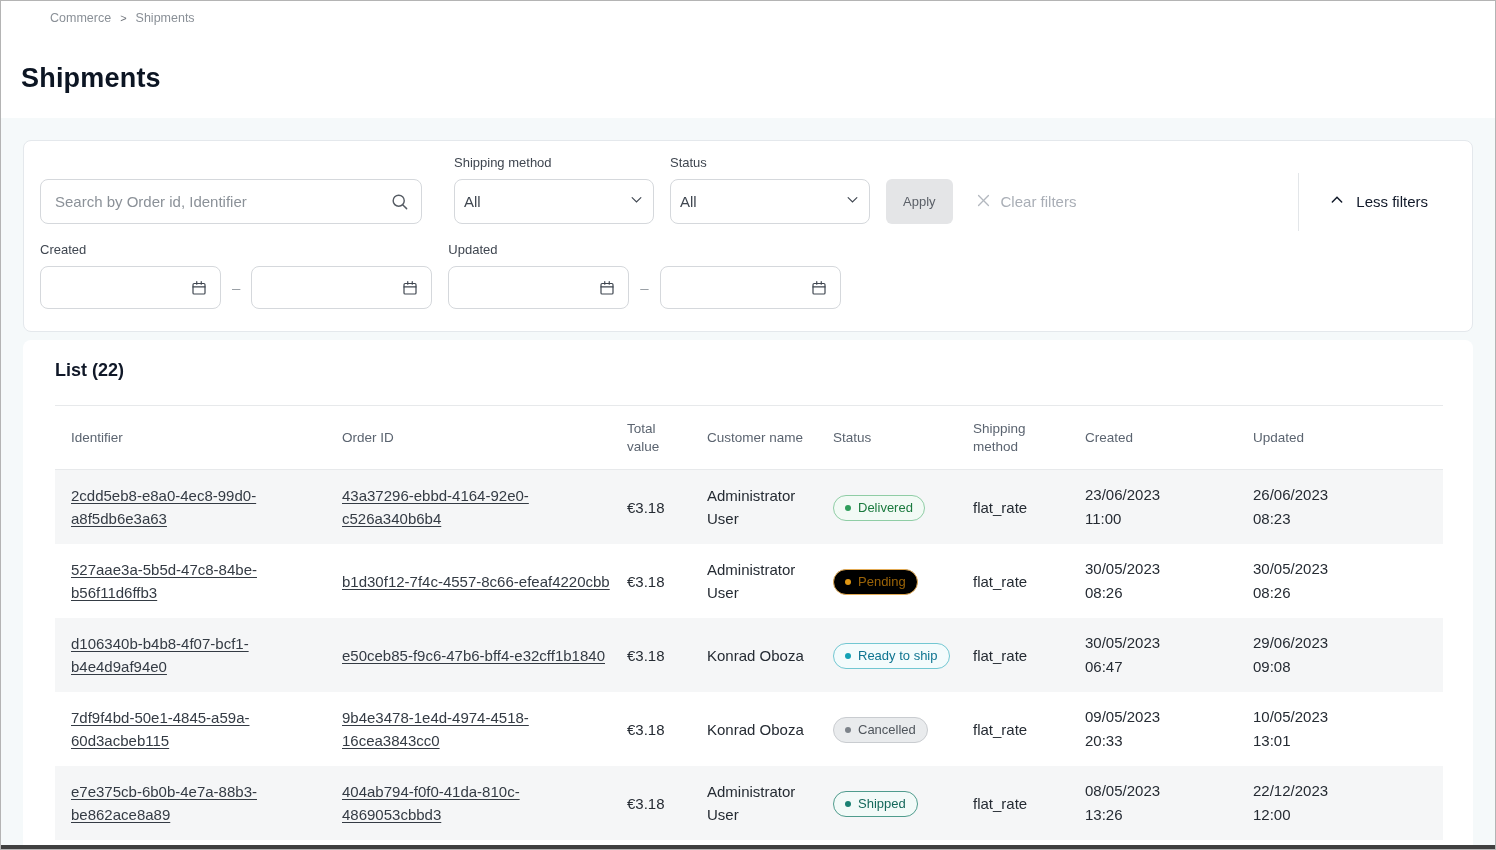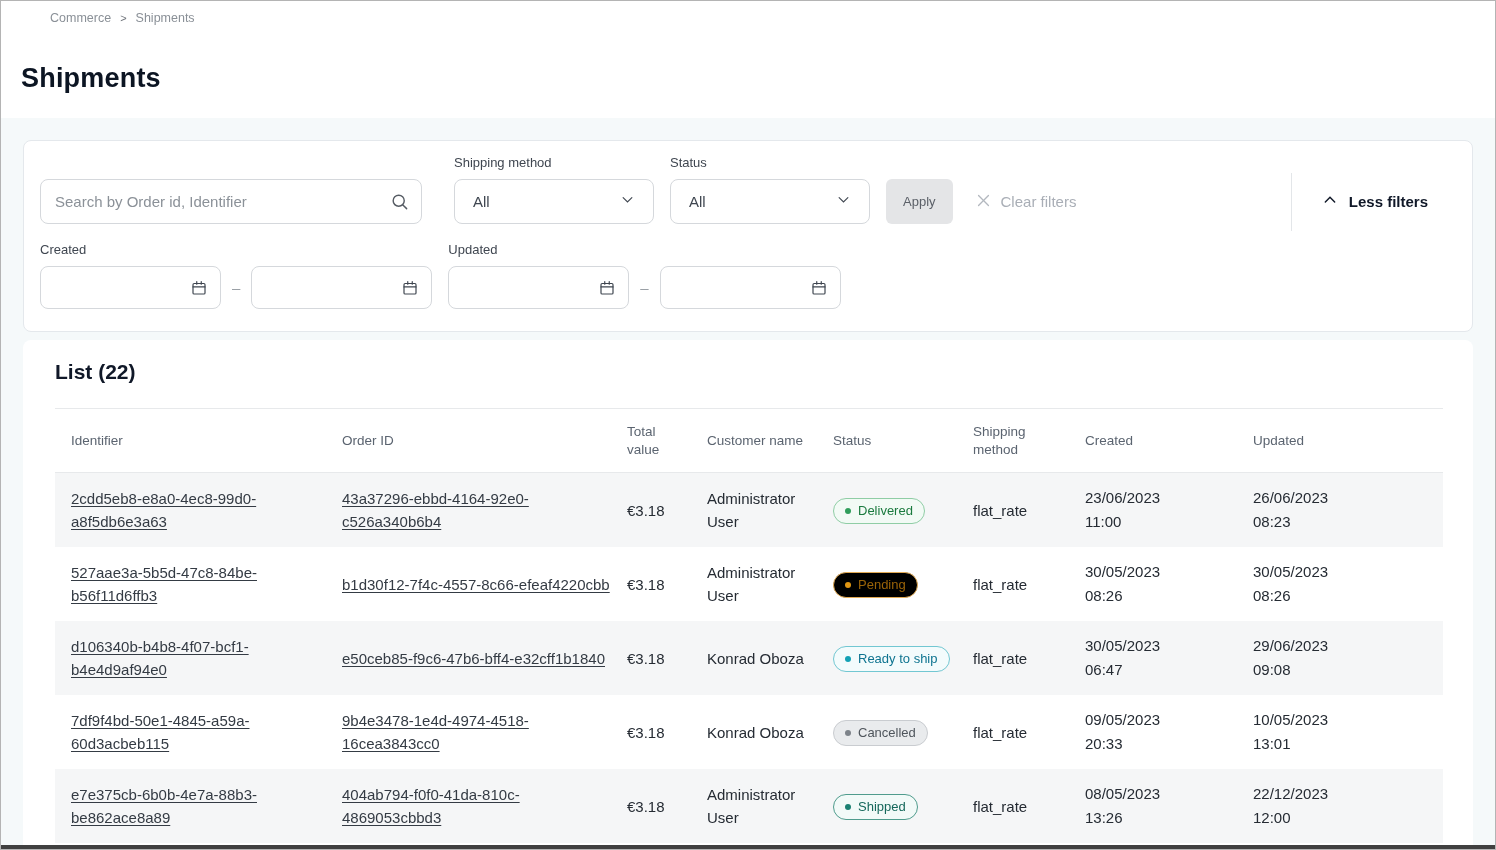--- a/index.html
+++ b/index.html
@@ -37,46 +37,46 @@
 
   .search-wrap { position: relative; width: 382px; margin-right: 16px; }
   .search-wrap input { width: 100%; height: 45px; border: 1px solid #d5d8dc; border-radius: 8px;
     padding: 0 42px 0 14px; font-size: 15px; color: #8b5cf6; outline: none;
     font-family: "Liberation Sans", sans-serif; }
   .search-wrap input::placeholder { color: #8b9198; }
   .search-wrap .icon { position: absolute; right: 13px; top: 13px; }
 
   .select { width: 200px; height: 45px; border: 1px solid #d5d8dc; border-radius: 8px;
     background: #fff; display: flex; align-items: center; justify-content: space-between;
-    padding: 0 18px; cursor: pointer; }
+    padding: 0 9px; cursor: pointer; }
   .select .value { font-size: 15px; color: #3f4650; }
 
   .apply-btn { height: 45px; padding: 0 17px; background: #e4e5e7; color: #5b6068;
     font-size: 13px; font-weight: 500; border: none; border-radius: 6px; cursor: pointer;
     font-family: "Liberation Sans", sans-serif; }
 
   .clear-btn { height: 45px; display: flex; align-items: center; gap: 9px;
     color: #a9aeb6; font-size: 15px; margin-left: 6px; cursor: pointer; }
 
   .right-group { margin-left: auto; display: flex; align-items: flex-end; }
   .v-divider { width: 1px; height: 58px; background: #e3e6e9; margin-bottom: -7px; }
   .less-filters { height: 45px; display: flex; align-items: center; gap: 11px;
-    margin: 0 28px 0 30px; font-size: 15px; font-weight: 700; color: #101828; cursor: pointer; }
+    margin: 0 28px 0 30px; font-size: 15px; font-weight: 400; color: #101828; cursor: pointer; }
 
   .filter-row2 { margin-top: 18px; display: flex; gap: 16px; }
   .range { display: flex; align-items: center; gap: 11px; }
   .date-input { position: relative; width: 181px; height: 43px; background: #fff;
     border: 1px solid #d5d8dc; border-radius: 8px; cursor: pointer; }
   .date-input .icon { position: absolute; right: 12px; top: 12px; }
   .dash { color: #9aa0a6; font-size: 15px; }
 
   
   .list-card { margin-top: 8px; flex: 1; background: #fff; border-radius: 8px 8px 0 0;
     padding: 20px 32px 0 32px; overflow: hidden; }
-  .list-title { font-size: 21px; font-weight: 700; color: #101828; margin-bottom: 24px; }
+  .list-title { font-size: 18px; font-weight: 700; color: #101828; margin-bottom: 24px; }
 
   table { width: 100%; border-collapse: collapse; table-layout: fixed; }
   thead tr { border-top: 1px solid #e7e9eb; border-bottom: 1px solid #e7e9eb; }
   th { text-align: left; font-weight: 400; font-size: 13.5px; color: #5b6470;
     padding: 12px 16px 12px 0; height: 64px; vertical-align: middle; line-height: 18px; }
   th:first-child, td:first-child { padding-left: 16px; }
   td { font-size: 15px; color: #252b33; padding: 13px 16px 13px 0; vertical-align: middle;
     line-height: 23px; height: 72px; }
   tr.stripe { background: #f5f6f7; }
 

